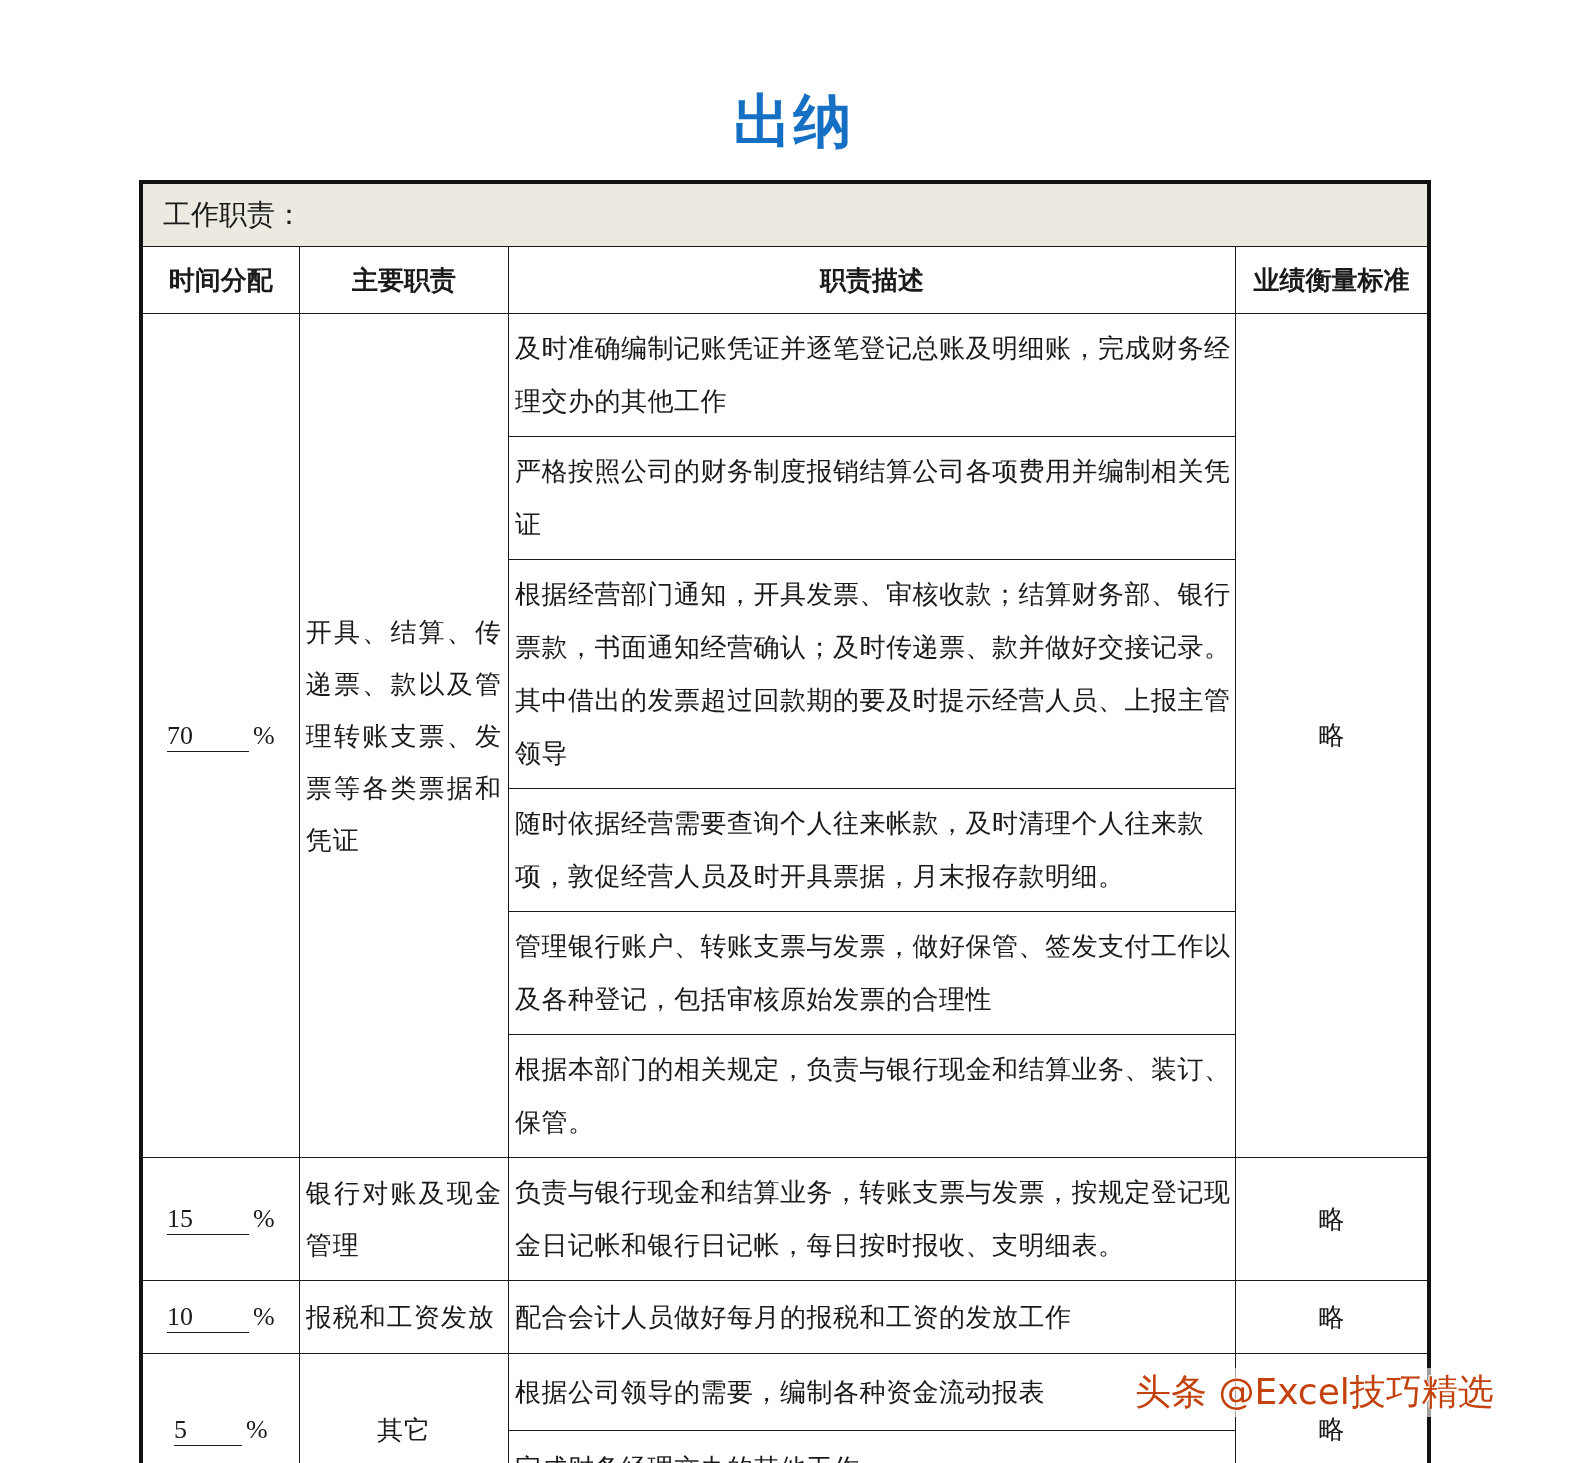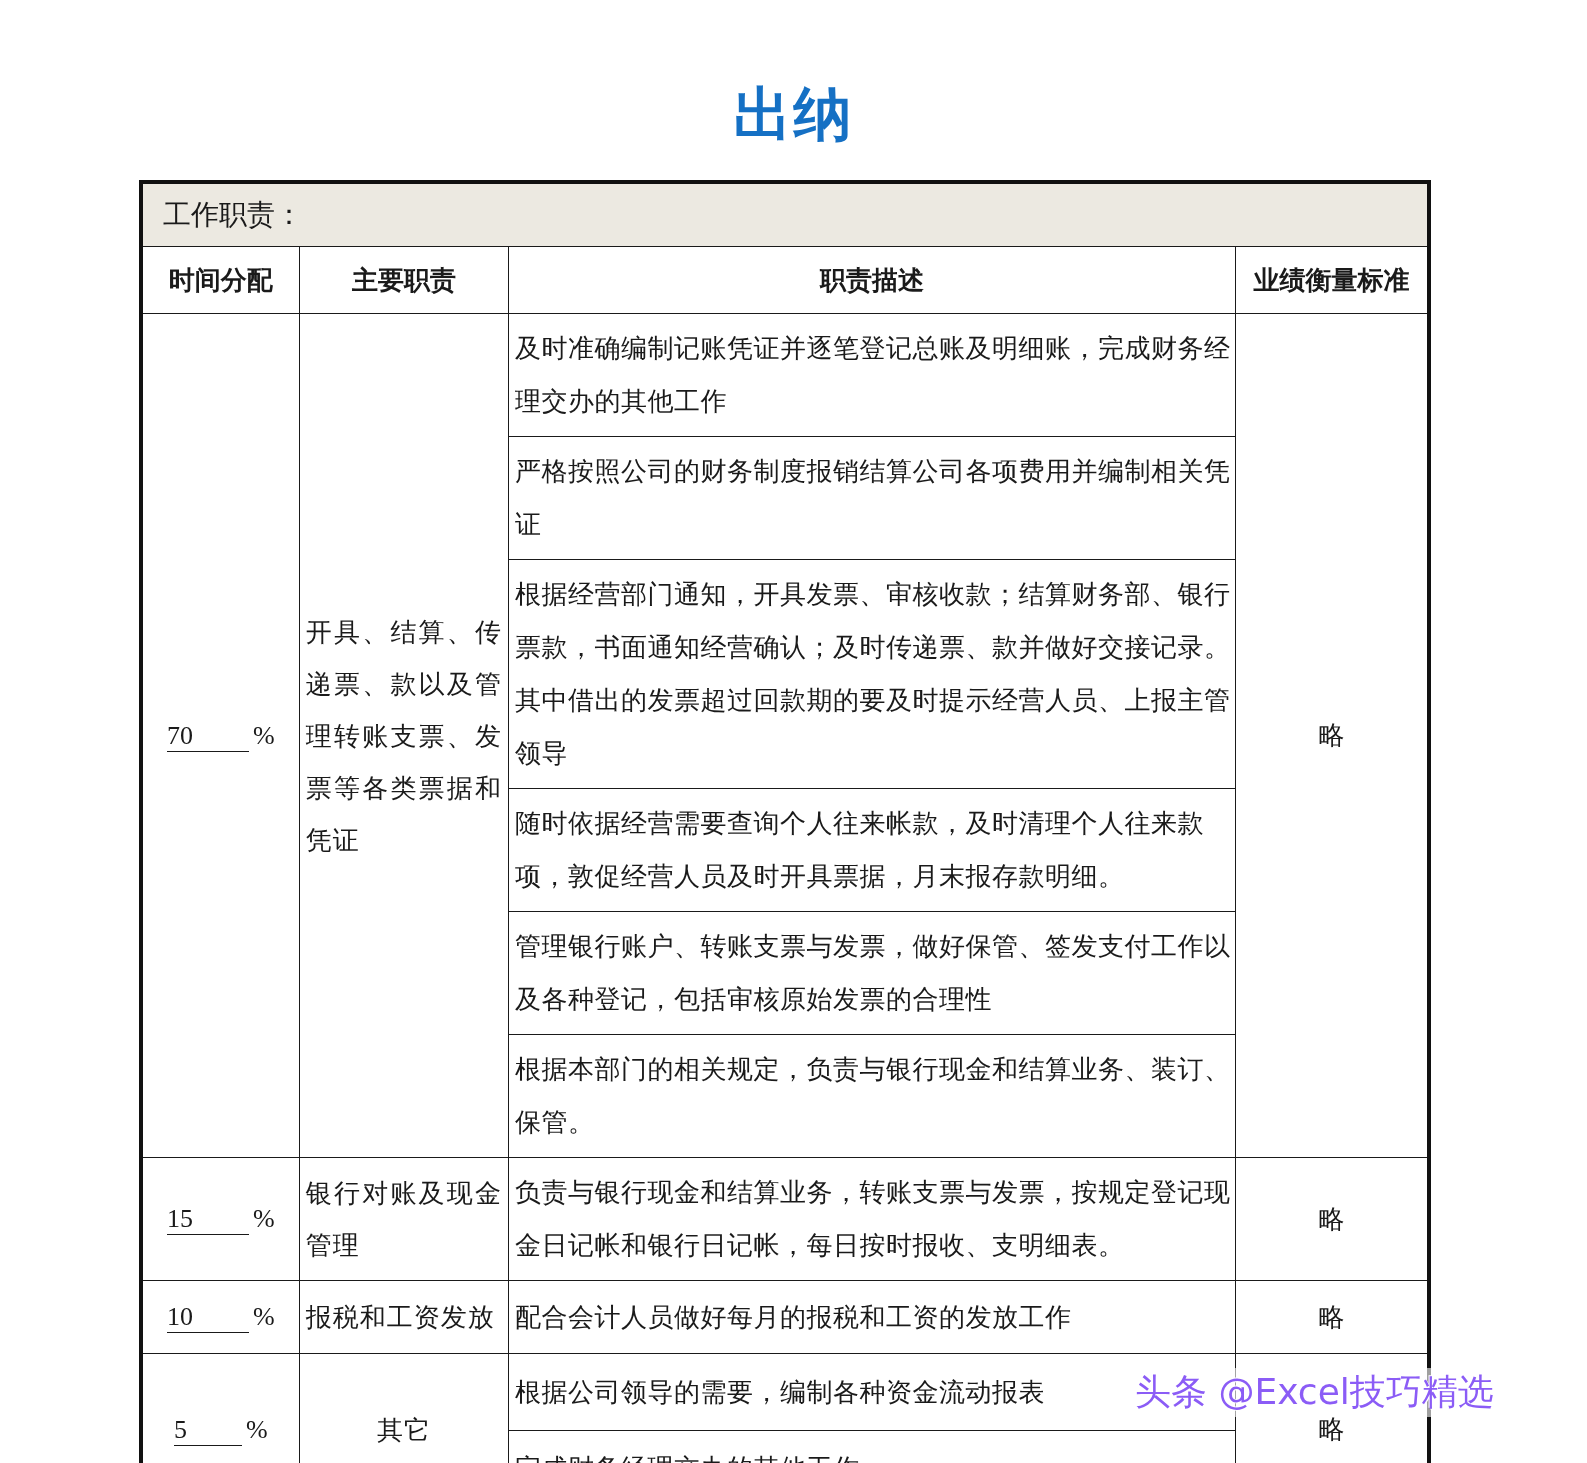--- a/index.html
+++ b/index.html
@@ -12,21 +12,21 @@
       height: 1463px;
       position: relative;
       overflow: hidden;
       font-family: "DejaVu Serif", "Liberation Serif", serif;
       color: #1a1a1a;
     }
     .title {
       position: absolute;
       left: 0;
       width: 1587px;
-      top: 79px;
+      top: 86px;
       text-align: center;
       font-family: "DejaVu Sans", "Liberation Sans", sans-serif;
       font-weight: bold;
       font-size: 58px;
       line-height: 70px;
       color: #1570c4;
       letter-spacing: 2px;
     }
     .doc-table {
       position: absolute;
@@ -92,21 +92,21 @@
     }
     .std-cell {
       text-align: center;
     }
     .watermark {
       position: absolute;
       left: 1135px;
       top: 1368px;
       font-family: "DejaVu Sans", "Liberation Sans", sans-serif;
       font-size: 36px;
-      color: #8b5cf6;
+      color: #c2410c;
       background: rgba(255,255,255,0.6);
       text-shadow: 1px 1px 0 #ffffff, -1px -1px 0 #ffffff;
       white-space: nowrap;
     }
   </style>
 </head>
 <body>
 
 <div class="title">出纳</div>
 

